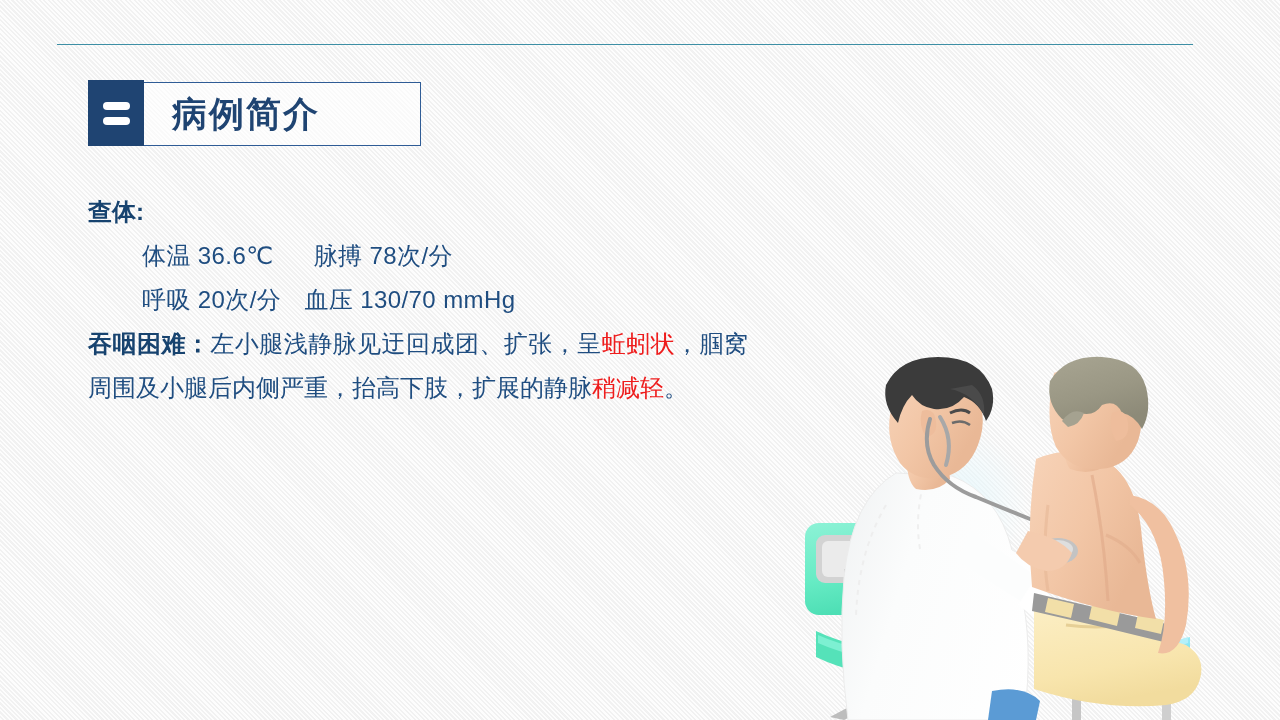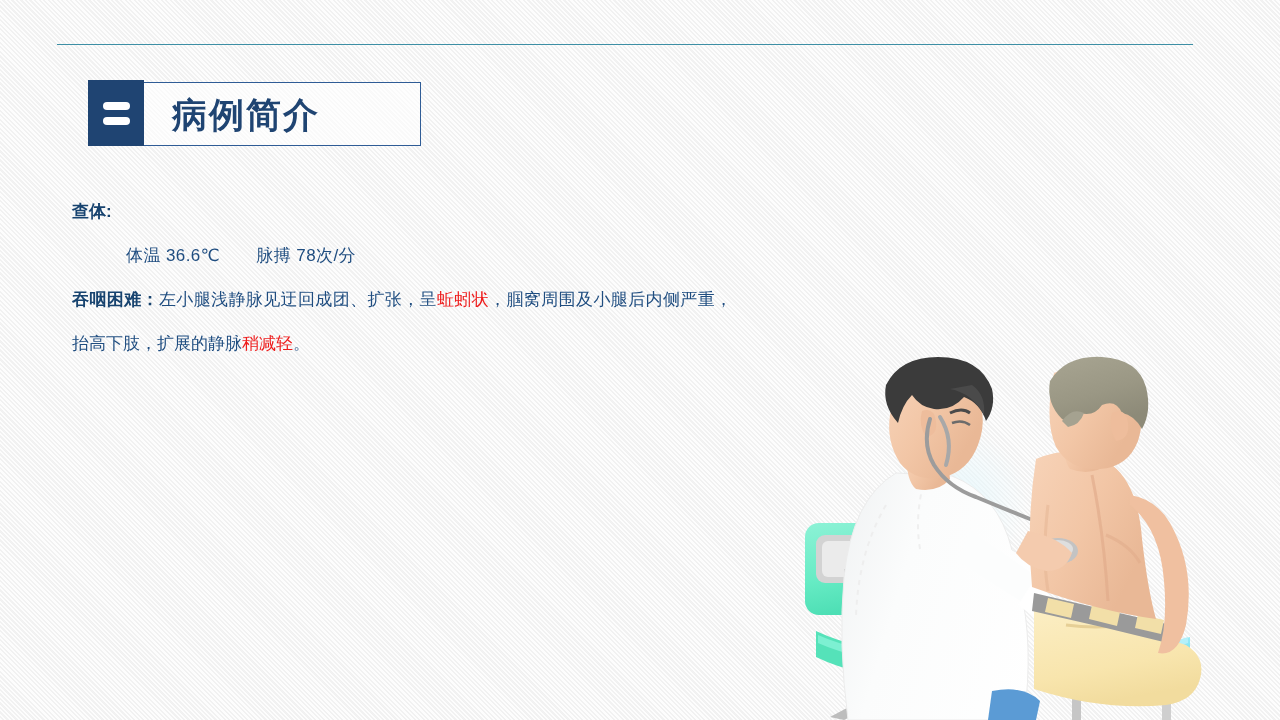--- a/index.html
+++ b/index.html
@@ -43,21 +43,21 @@
     border-top: 1.6px solid #3d8fa5;
   }
 
   
   #title-badge {
     position: absolute;
     left: 88px;
     top: 80px;
     height: 66px;
     display: flex;
-    align-items: flex-end;
+    align-items: center;
   }
   #badge-square {
     width: 56px;
     height: 66px;
     background: #1f4472;
     display: flex;
     align-items: center;
     justify-content: center;
     flex: 0 0 auto;
     position: relative;
@@ -90,25 +90,25 @@
     font-size: 35px;
     font-weight: bold;
     color: #1f4472;
     letter-spacing: 2px;
     line-height: 1;
   }
 
   
   #body-text {
     position: absolute;
-    left: 72px;
+    left: 88px;
     top: 190px;
     width: 660px;
     color: #1f4d80;
-    font-size: 17px;
+    font-size: 24px;
     line-height: 44px;
   }
   #body-text .hdr {
     font-weight: bold;
     color: #17436f;
   }
   #body-text p { margin: 0; }
   #body-text .vitals {
     padding-left: 54px;
     letter-spacing: 0.4px;
@@ -158,20 +158,25 @@
   <div id="body-text">
 
     <p class="hdr">查体:</p>
 
     <p class="vitals">
       <span>体温 36.6℃</span>
       <span class="gap-wide"></span>
       <span>脉搏 78次/分</span>
     </p>
 
+    <p class="vitals">
+      <span>呼吸 20次/分</span>
+      <span class="gap-narrow"></span>
+      <span>血压 130/70 mmHg</span>
+    </p>
 
 
     <p class="para-flow">
       <span class="hdr">吞咽困难：</span><span>左小腿浅静脉见迂回成团、扩张，呈</span><span class="red">蚯蚓状</span><span>，腘窝周围及小腿后内侧严重，抬高下肢，扩展的静脉</span><span class="red">稍减轻</span><span>。</span>
     </p>
 
   </div>
 
   <div id="illustration">
     <svg width="480" height="365" viewBox="0 0 480 365" xmlns="http://www.w3.org/2000/svg">

